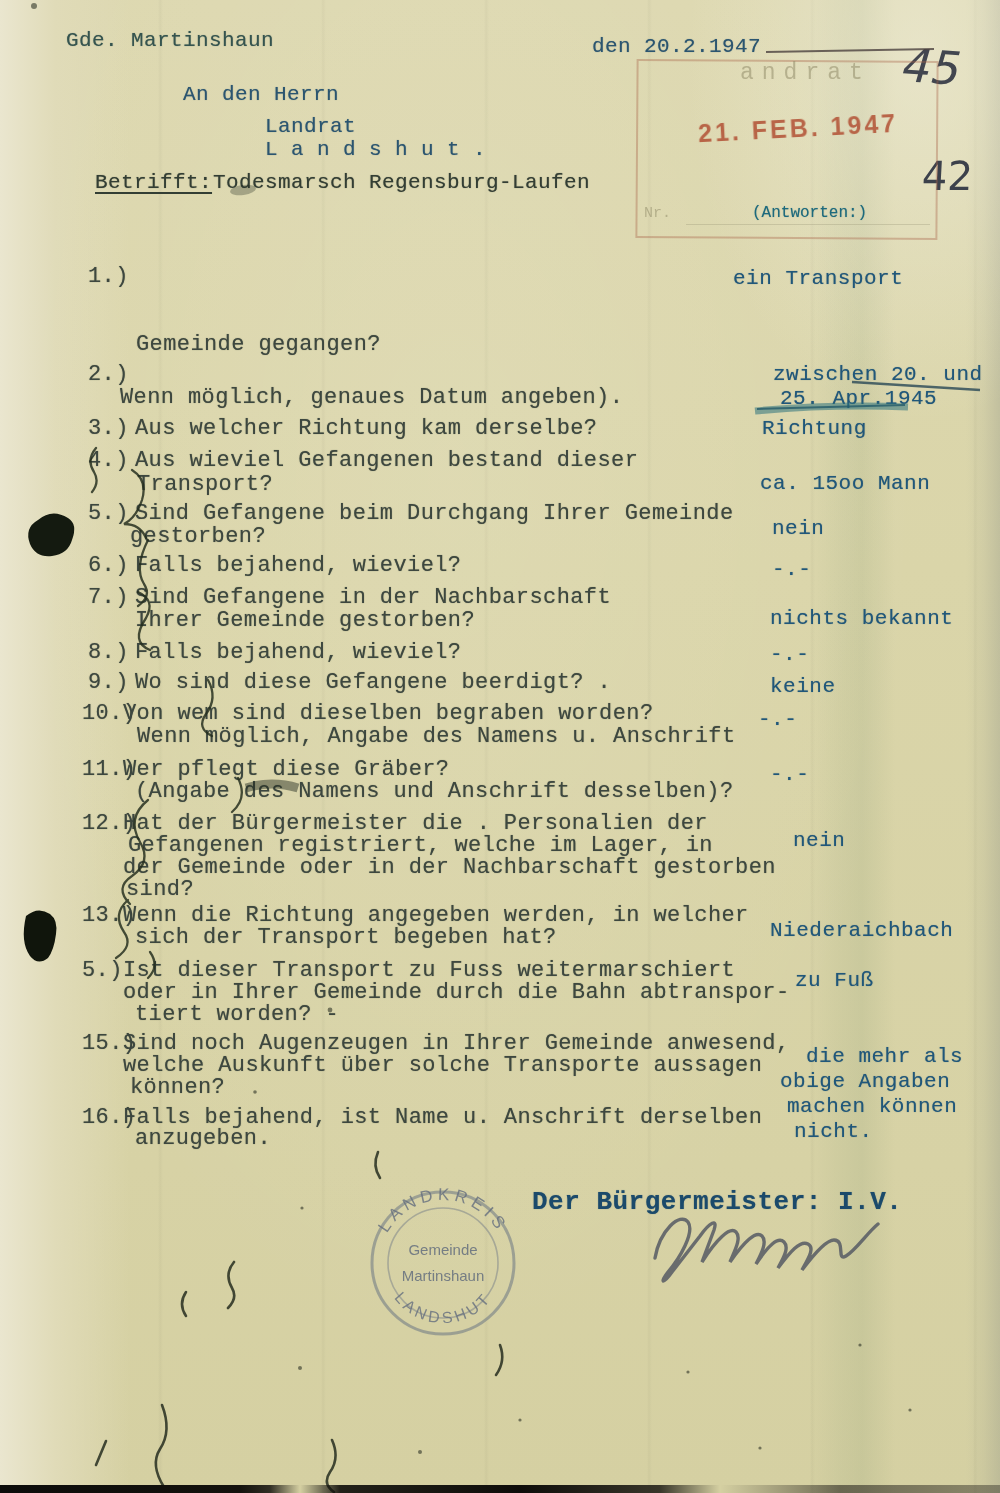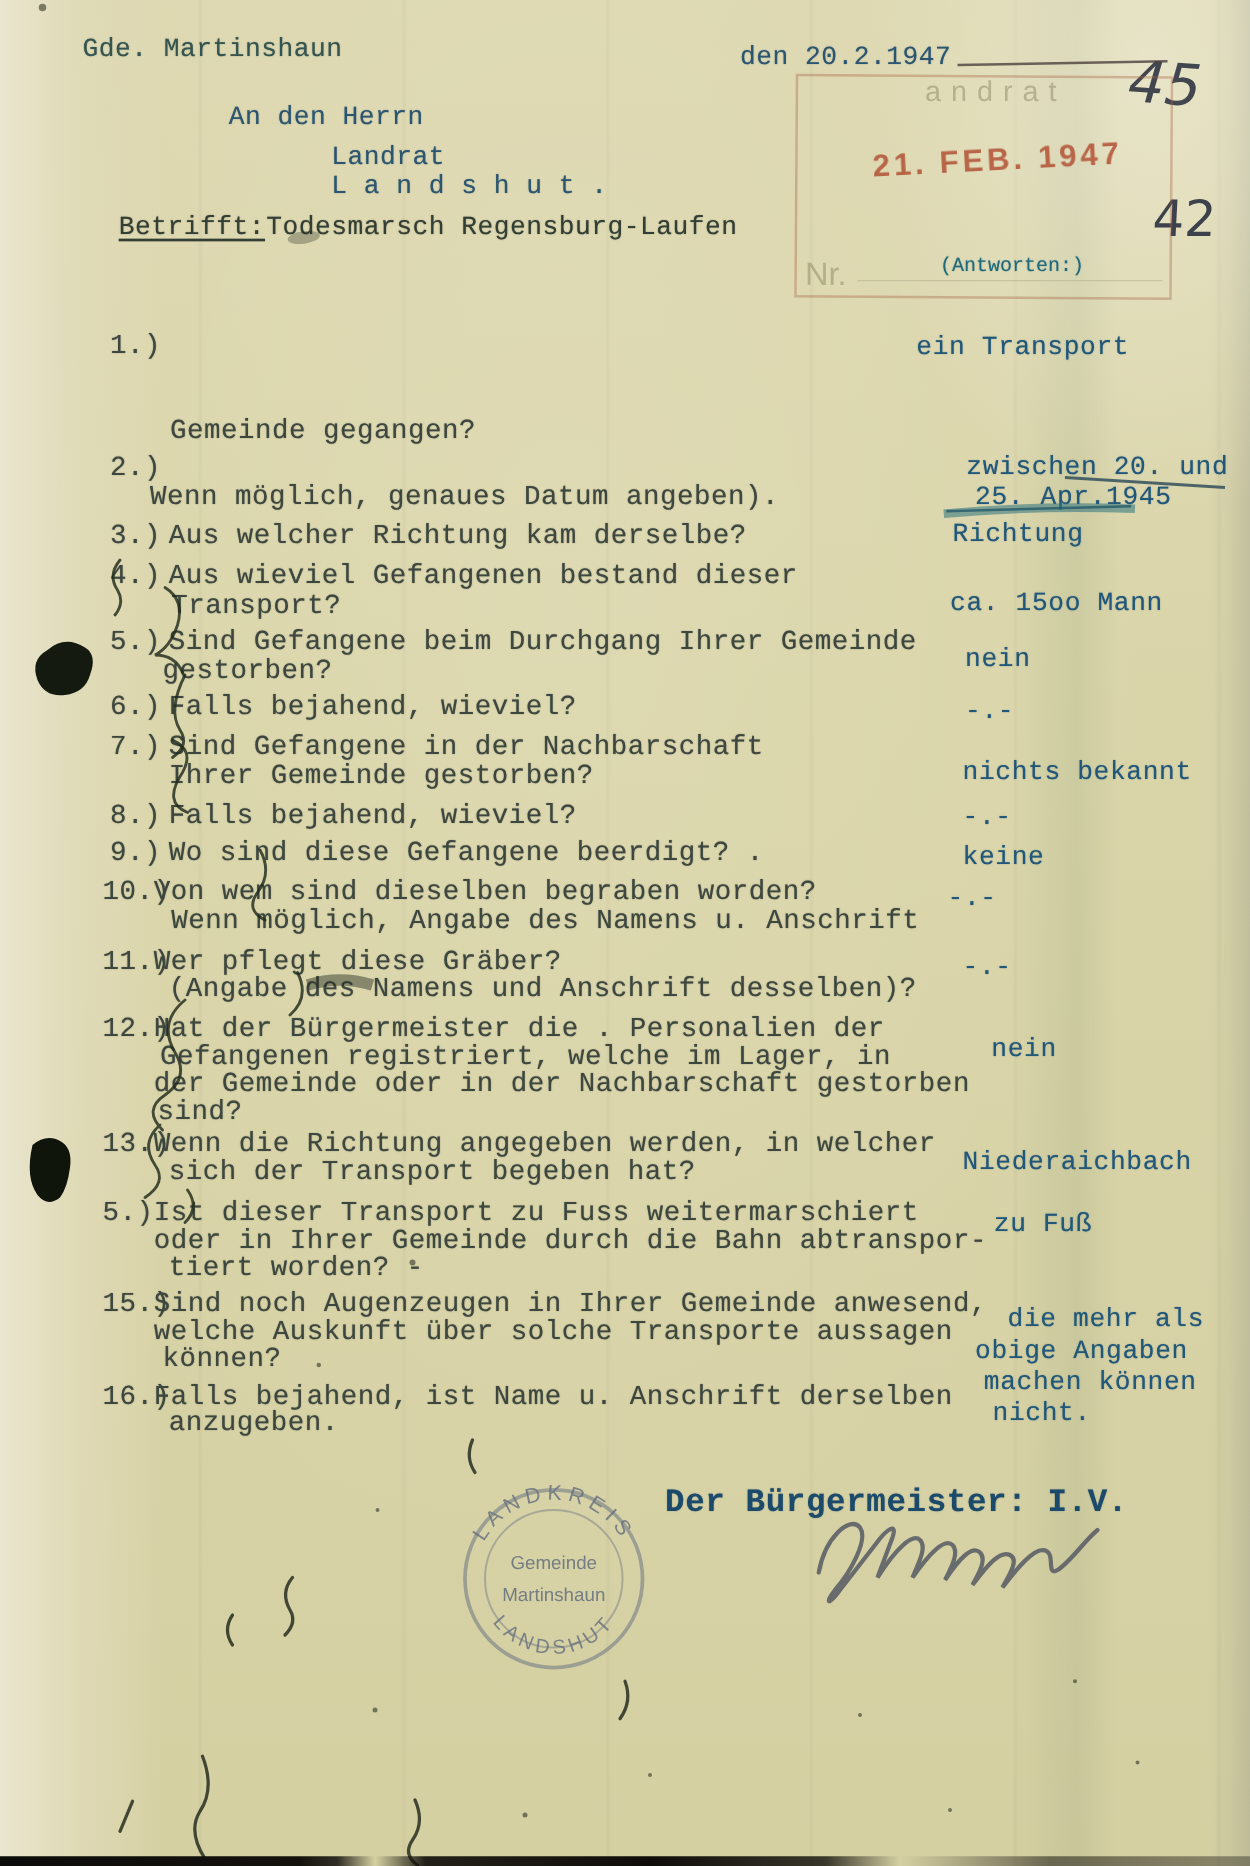--- a/index.html
+++ b/index.html
@@ -23,21 +23,21 @@
   .hdr-dark{font-size:21px;letter-spacing:0.4px;color:#333e34;text-shadow:0 0 1px rgba(40,50,40,0.55);}
   .subject-label{text-decoration:underline;text-decoration-thickness:2px;text-underline-offset:4px;}
   .antworten{font-size:16px;color:#1d6a7d;text-shadow:0 0 1px rgba(20,90,105,0.5);}
   .pencil{font-family:"DejaVu Sans",sans-serif;color:#42464f;}
   .pencil45{font-size:46px;transform:rotate(4deg) skewX(-12deg);}
   .pencil42{font-size:40px;transform:skewX(-3deg);color:#3c414b;}
   .stamp-box{
     position:absolute;left:636px;top:60px;width:298px;height:175px;
     border:2px solid rgba(168,100,74,0.38);transform:rotate(0.4deg);
   }
-  .stamp-faint{position:absolute;color:rgba(146,141,106,0.55);filter:blur(0.5px);font-family:Liberation Sans, sans-serif;}
+  .stamp-faint{position:absolute;color:rgba(146,141,106,0.55);filter:blur(0.5px);font-family:Liberation Mono, monospace;}
   .stamp-red{
     position:absolute;left:698px;top:116px;font-size:25px;letter-spacing:3px;
     color:rgba(178,80,52,0.85);transform:rotate(-3deg);filter:blur(0.3px);
     font-family:"Liberation Sans",sans-serif;font-weight:bold;
   }
   .nr-line{position:absolute;left:686px;top:224px;width:244px;height:1px;background:rgba(150,145,115,0.32);}
   .closing{font-size:26px;font-weight:bold;letter-spacing:0.5px;color:#1b4a6b;text-shadow:0 0 1px rgba(20,60,90,0.5);}
   svg.overlay{position:absolute;left:0;top:0;width:1000px;height:1493px;pointer-events:none;}
   svg.round-stamp{position:absolute;left:357px;top:1177px;width:172px;height:172px;}
   .bottom-edge{position:absolute;left:0;bottom:0;width:100%;height:8px;
@@ -49,21 +49,21 @@
 <div id="page">
 
   <div class="t hdr-green" style="left:66px;top:30px">Gde. Martinshaun</div>
   <div class="t hdr-blue" style="left:592px;top:36px">den 20.2.1947</div>
   <div class="t pencil pencil45" style="left:903px;top:44px">45</div>
   <div class="t pencil pencil42" style="left:922px;top:156px">42</div>
 
   <div class="stamp-box"></div>
   <div class="t stamp-faint" style="left:740px;top:62px;font-size:23px;letter-spacing:8px">andrat</div>
   <div class="t stamp-red">21. FEB. 1947</div>
-  <div class="t stamp-faint" style="left:644px;top:206px;font-size:26px">Nr.</div>
+  <div class="t stamp-faint" style="left:644px;top:206px;font-size:15px">Nr.</div>
   <div class="nr-line"></div>
 
   <div class="t hdr-blue" style="left:183px;top:84px">An den Herrn</div>
   <div class="t hdr-blue" style="left:265px;top:116px">Landrat</div>
   <div class="t hdr-blue" style="left:265px;top:139px">L a n d s h u t .</div>
 
   <div class="t hdr-dark subject-label" style="left:95px;top:172px">Betrifft:</div>
   <div class="t hdr-dark" style="left:213px;top:172px">Todesmarsch Regensburg-Laufen</div>
   <div class="t antworten" style="left:752px;top:205px">(Antworten:)</div>
 

